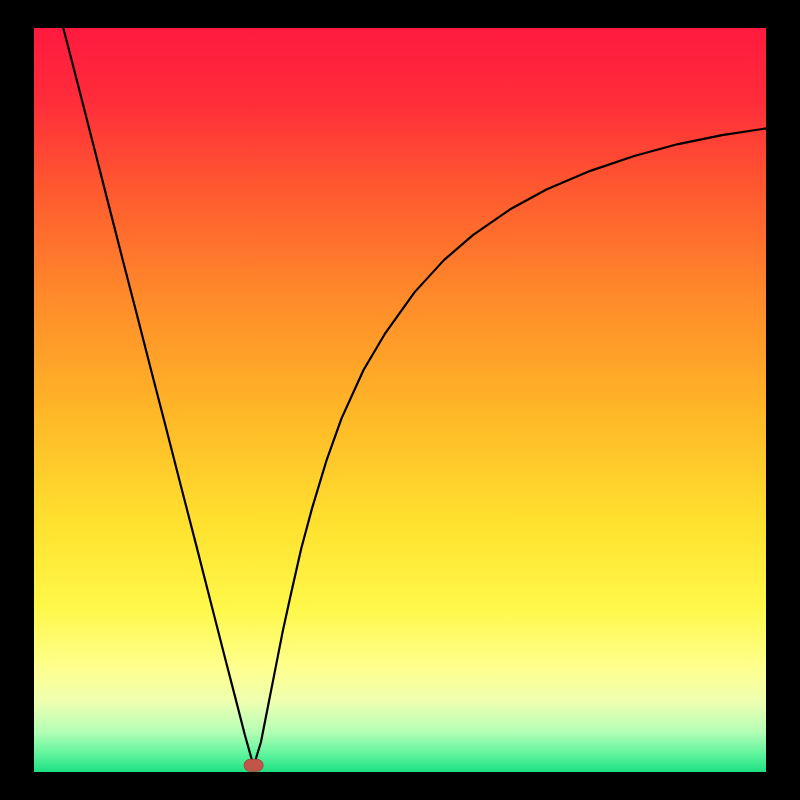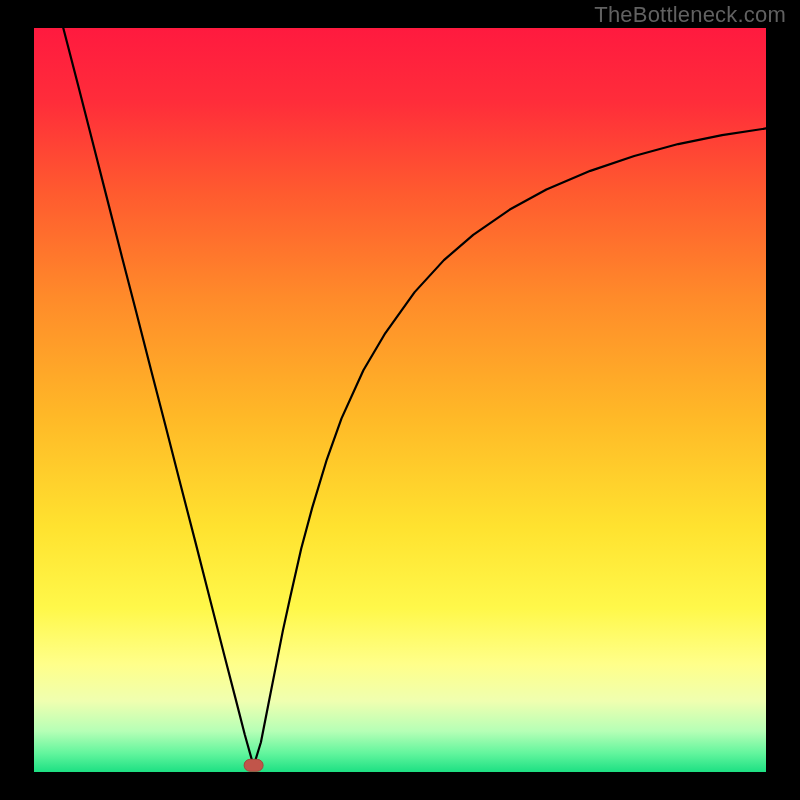--- a/index.html
+++ b/index.html
@@ -26,21 +26,20 @@
     letter-spacing: 0.2px;
     font-family: Arial, Helvetica, sans-serif;
     font-weight: 400;
   }
   svg { display: block; }
 </style>
 </head>
 <body>
 
 <div class="stage">
-  <div class="watermark">TheBottleneck.com</div>
   <svg id="chart-svg" width="800" height="800" viewBox="0 0 800 800">
     <defs>
       <linearGradient id="bg-grad" x1="0" y1="0" x2="0" y2="1">
           <stop offset="0.00%" stop-color="#ff1a3f"></stop>
           <stop offset="10.00%" stop-color="#ff2d3a"></stop>
           <stop offset="22.00%" stop-color="#ff5a2f"></stop>
           <stop offset="36.00%" stop-color="#ff8a2a"></stop>
           <stop offset="52.00%" stop-color="#ffb827"></stop>
           <stop offset="67.00%" stop-color="#ffe22f"></stop>
           <stop offset="78.00%" stop-color="#fff84a"></stop>

